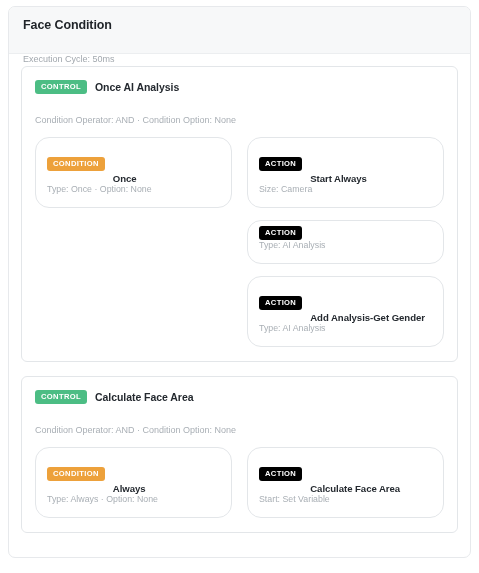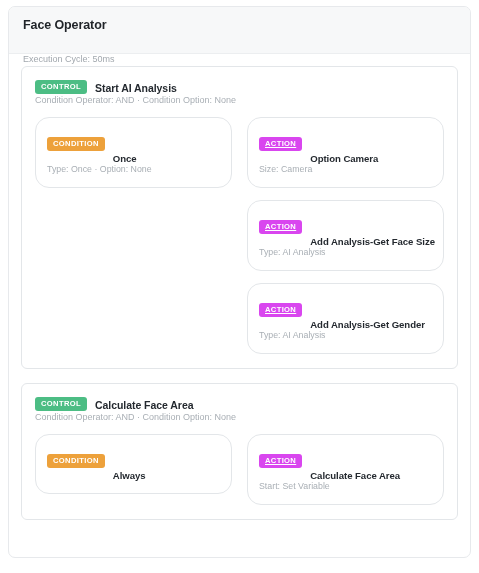--- a/index.html
+++ b/index.html
@@ -60,52 +60,52 @@
     border: 1px solid #e3e6e9;
     border-radius: 6px;
     background: #ffffff;
     padding: 13px 13px 14px 13px;
     box-sizing: border-box;
     margin-bottom: 14px;
   }
 
   .block-head {
     display: flex;
-    align-items: flex-end;
+    align-items: center;
     gap: 8px;
   }
   .block-title {
     font-size: 10.5px;
     font-weight: bold;
     color: #24292f;
     letter-spacing: -0.05px;
   }
   .block-meta {
-    margin-top: 1px;
+    margin-top: 21px;
     margin-bottom: 11px;
     font-size: 9px;
     color: #a9afb5;
     line-height: 11px;
   }
 
   
   .badge {
     display: inline-block;
     color: #ffffff;
     font-size: 7.6px;
     font-weight: bold;
     letter-spacing: 0.35px;
     border-radius: 3px;
     padding: 3px 6px 3px 6px;
     line-height: 8px;
     white-space: nowrap;
   }
   .badge-control   { background: #4cbd84; }
   .badge-condition { background: #eda13b; }
-  .badge-action    { background: #d946ef; text-decoration: underline; }
+  .badge-action    { background: #000000; }
 
   
   .columns {
     display: flex;
     gap: 15px;
     align-items: flex-start;
   }
   .col {
     flex: 1 1 0;
     min-width: 0;
@@ -139,59 +139,58 @@
     color: #a9afb5;
     line-height: 11px;
   }
 </style>
 </head>
 <body>
 
 <div class="page">
 
   <div class="header">
-    <div class="header-title">Face Operator</div>
+    <div class="header-title">Face Condition</div>
     <div class="header-sub">Execution Cycle: 50ms</div>
   </div>
 
   <div class="body">
 
     <div class="block">
       <div class="block-head">
         <span class="badge badge-control">CONTROL</span>
-        <span class="block-title">Start AI Analysis</span>
+        <span class="block-title">Once AI Analysis</span>
       </div>
       <div class="block-meta">Condition Operator: AND · Condition Option: None</div>
 
       <div class="columns">
 
         <div class="col">
           <div class="card">
             <div class="card-head">
               <span class="badge badge-condition">CONDITION</span>
               <span class="card-title">Once</span>
             </div>
             <div class="card-meta">Type: Once · Option: None</div>
           </div>
         </div>
 
         <div class="col">
 
           <div class="card">
             <div class="card-head">
               <span class="badge badge-action">ACTION</span>
-              <span class="card-title">Option Camera</span>
+              <span class="card-title">Start Always</span>
             </div>
             <div class="card-meta">Size: Camera</div>
           </div>
 
           <div class="card">
             <div class="card-head">
               <span class="badge badge-action">ACTION</span>
-              <span class="card-title">Add Analysis-Get Face Size</span>
             </div>
             <div class="card-meta">Type: AI Analysis</div>
           </div>
 
           <div class="card">
             <div class="card-head">
               <span class="badge badge-action">ACTION</span>
               <span class="card-title">Add Analysis-Get Gender</span>
             </div>
             <div class="card-meta">Type: AI Analysis</div>
@@ -209,20 +208,21 @@
       <div class="block-meta">Condition Operator: AND · Condition Option: None</div>
 
       <div class="columns">
 
         <div class="col">
           <div class="card">
             <div class="card-head">
               <span class="badge badge-condition">CONDITION</span>
               <span class="card-title">Always</span>
             </div>
+            <div class="card-meta">Type: Always · Option: None</div>
           </div>
         </div>
 
         <div class="col">
           <div class="card">
             <div class="card-head">
               <span class="badge badge-action">ACTION</span>
               <span class="card-title">Calculate Face Area</span>
             </div>
             <div class="card-meta">Start: Set Variable</div>

